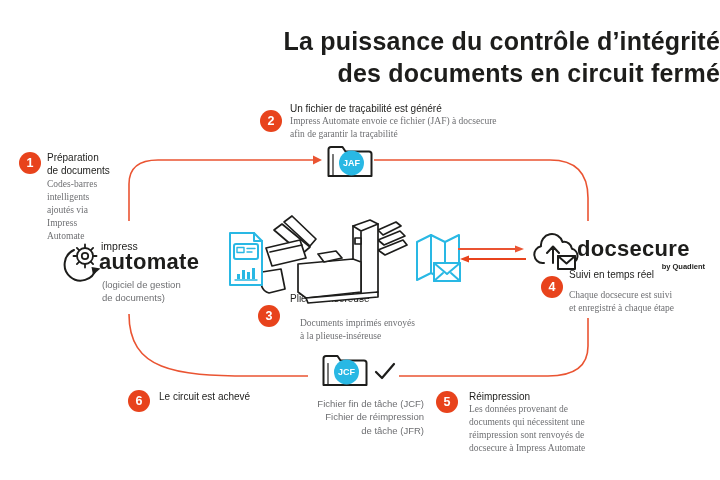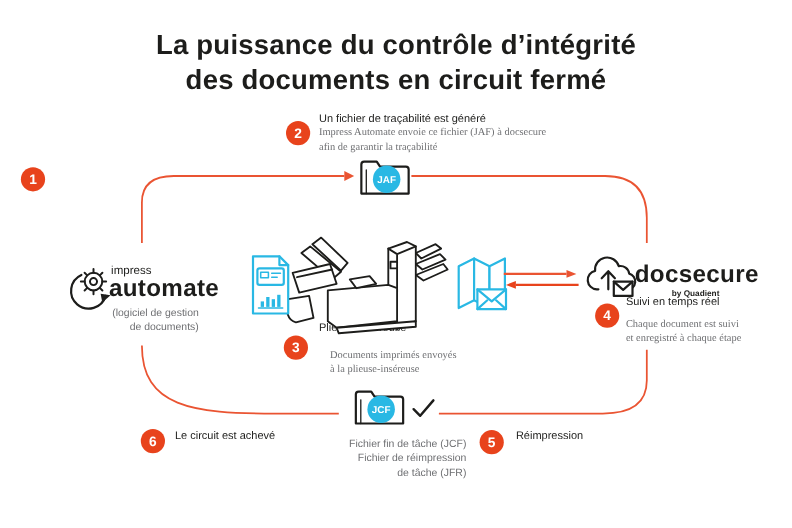--- a/index.html
+++ b/index.html
@@ -3,32 +3,32 @@
 <meta charset="utf-8">
 <style>
   html,body { margin:0; padding:0; background:#fff; }
   .stage {
     position:relative; width:720px; height:480px; background:#ffffff;
     font-family:"Liberation Sans", sans-serif; overflow:hidden;
     --accent:#e8431c; --line:#ea5432; --cyan:#29b8e4; --ink:#1d1d1b; --gray:#6e6f72;
   }
   .abs { position:absolute; }
   .title {
-    left:0; top:26px; width:720px; text-align:center;
+    left:0; top:26px; width:720px; text-align:right;
     font-size:25px; font-weight:700; color:var(--ink);
     line-height:1.26; white-space:pre-line; letter-spacing:.2px;
   }
   .num {
     width:22px; height:22px; border-radius:50%; background:var(--accent);
     color:#fff; font-size:12.5px; font-weight:700;
     display:flex; align-items:center; justify-content:center;
   }
   .sttl { font-size:10px; font-weight:400; color:var(--ink); line-height:1.32; white-space:pre-line; }
   .sbody { font-size:9.5px; color:var(--gray); line-height:1.36; white-space:pre-line;font-family:Liberation Serif, serif; }
-  .caption { font-size:9.5px; color:var(--gray); line-height:1.42; white-space:pre-line;text-align:right; }
+  .caption { font-size:9.5px; color:var(--gray); line-height:1.42; white-space:pre-line; }
   .impress-top { font-size:10.5px; color:var(--ink); }
   .impress-bottom { font-size:22px; font-weight:600; color:var(--ink); letter-spacing:.3px; }
   .doc-name { font-size:22px; font-weight:600; color:var(--ink); letter-spacing:.3px; }
   .doc-by { font-size:7.5px; font-weight:700; color:var(--ink); text-align:right; }
   svg { display:block; }
   .oline  { stroke:var(--line); stroke-width:1.6; fill:none; }
   .ofill  { fill:var(--line); }
   .afill  { fill:var(--accent); }
   .dark   { stroke:var(--ink); fill:#fff; stroke-width:2; stroke-linejoin:round; stroke-linecap:round; }
   .darkln { stroke:var(--ink); fill:none; stroke-width:2; stroke-linejoin:round; stroke-linecap:round; }
@@ -49,38 +49,49 @@
     <polygon class="ofill" points="313,155.5 322,160 313,164.5"></polygon>
     <path class="oline" d="M374,160 L550,160 Q588,160 588,198 L588,221"></path>
     <path class="oline" d="M588,318 L588,346 Q588,376 548,376 L399,376"></path>
     <path class="oline" d="M308,376 L250,376 C175,376 129,370 129,314"></path>
   </svg>
 
   <div class="abs title">La puissance du contrôle d’intégrité
 des documents en circuit fermé</div>
 
   <div class="abs num" style="left:19px;top:152px">1</div>
+  <div class="abs sttl" style="left:47px;top:151px">Préparation
+de documents</div>
+  <div class="abs sbody" style="left:47px;top:178px">Codes-barres
+intelligents
+ajoutés via
+Impress
+Automate</div>
 
   <div class="abs num" style="left:260px;top:110px">2</div>
   <div class="abs sttl" style="left:290px;top:102px">Un fichier de traçabilité est généré</div>
   <div class="abs sbody" style="left:290px;top:115px">Impress Automate envoie ce fichier (JAF) à docsecure
 afin de garantir la traçabilité</div>
 
   <div class="abs num" style="left:258px;top:305px">3</div>
   <div class="abs sttl" style="left:290px;top:292px">Plieuse-inséreuse</div>
   <div class="abs sbody" style="left:300px;top:317px">Documents imprimés envoyés
 à la plieuse-inséreuse</div>
 
   <div class="abs num" style="left:541px;top:276px">4</div>
   <div class="abs sttl" style="left:569px;top:268px">Suivi en temps réel</div>
-  <div class="abs sbody" style="left:569px;top:289px">Chaque document est suivi
+  <div class="abs sbody" style="left:569px;top:289px">Chaque docsecure est suivi
 et enregistré à chaque étape</div>
 
   <div class="abs num" style="left:436px;top:391px">5</div>
   <div class="abs sttl" style="left:469px;top:390px">Réimpression</div>
+  <div class="abs sbody" style="left:469px;top:403px">Les données provenant de
+documents qui nécessitent une
+réimpression sont renvoyés de
+docsecure à Impress Automate</div>
 
   <div class="abs num" style="left:128px;top:390px">6</div>
   <div class="abs sttl" style="left:159px;top:390px">Le circuit est achevé</div>
 
   <svg class="abs" style="left:326px;top:141px" width="48" height="38" viewBox="0 0 48 38">
     <path class="dark" d="M2.5,35 V8.5 Q2.5,6 5,6 h11.5 l3,4.5 H43 q2.5,0 2.5,2.5 V35 Z"></path>
     <path class="darkln" style="stroke-width:1.2" d="M7,35 V13.5"></path>
     <circle class="cyfill" cx="25.5" cy="22" r="12.5"></circle>
     <text class="badge-txt" x="25.5" y="25">JAF</text>
   </svg>
@@ -145,21 +156,21 @@
   <div class="abs caption" style="left:102px;top:278px">(logiciel de gestion
 de documents)</div>
 
   <svg class="abs" style="left:532px;top:231px" width="48" height="44" viewBox="0 0 48 44">
     <path class="darkln" d="M12,32 h-1.5 A8.5,8.5 0 0 1 9,15.2 A11,11 0 0 1 30.5,11 a8,8 0 0 1 9.5,6.8 a7.5,7.5 0 0 1 -1.5,14.7"></path>
     <path class="darkln" d="M21,32 V16 M15,22 L21,15.5 L27,22"></path>
     <rect class="dark" x="26" y="25" width="17" height="13"></rect>
     <path class="darkln" d="M26,25 L34.5,32.5 L43,25"></path>
   </svg>
   <div class="abs doc-name" style="left:577px;top:236px">docsecure</div>
-  <div class="abs doc-by" style="left:558px;top:262px;width:96px">by Quadient</div>
+  <div class="abs doc-by" style="left:609px;top:262px;width:96px">by Quadient</div>
 
   <svg class="abs" style="left:321px;top:350px" width="48" height="38" viewBox="0 0 48 38">
     <path class="dark" d="M2.5,35 V8.5 Q2.5,6 5,6 h11.5 l3,4.5 H43 q2.5,0 2.5,2.5 V35 Z"></path>
     <path class="darkln" style="stroke-width:1.2" d="M7,35 V13.5"></path>
     <circle class="cyfill" cx="25.5" cy="22" r="12.5"></circle>
     <text class="badge-txt" x="25.5" y="25">JCF</text>
   </svg>
   <svg class="abs" style="left:373px;top:361px" width="24" height="20" viewBox="0 0 24 20">
     <path class="darkln" style="stroke-width:2.2" d="M3,11 L9,17 L21,3"></path>
   </svg>

